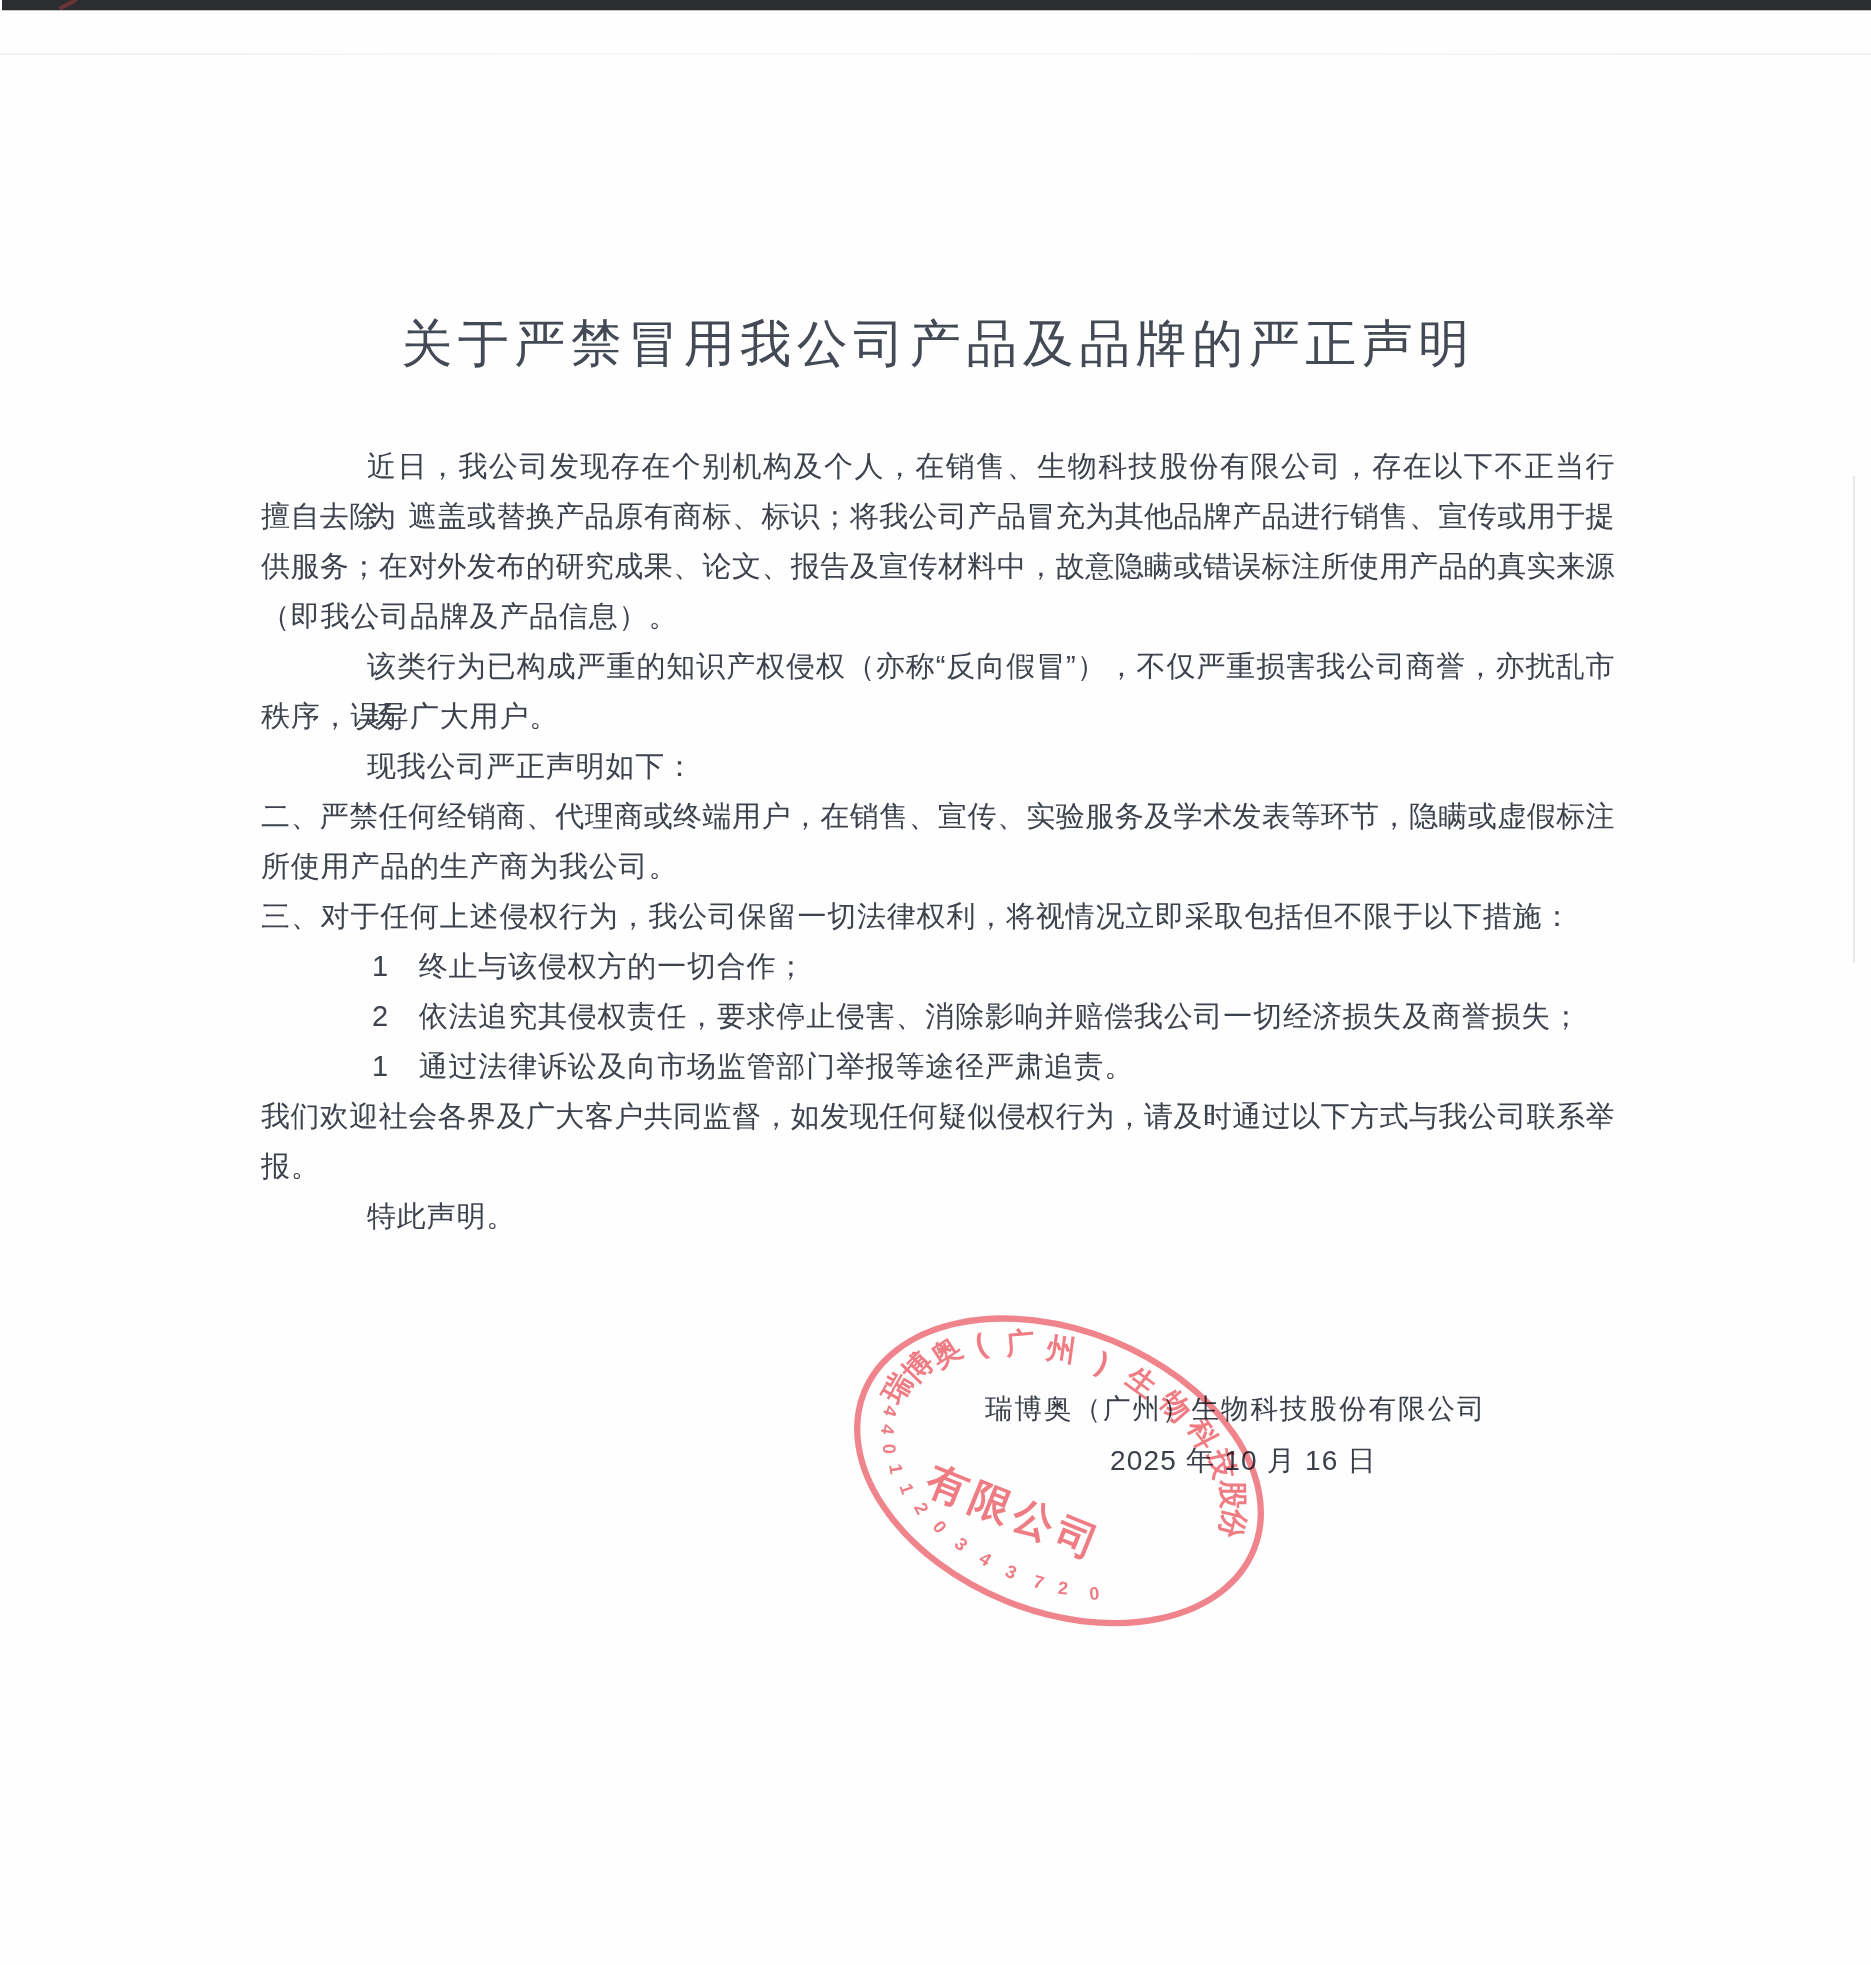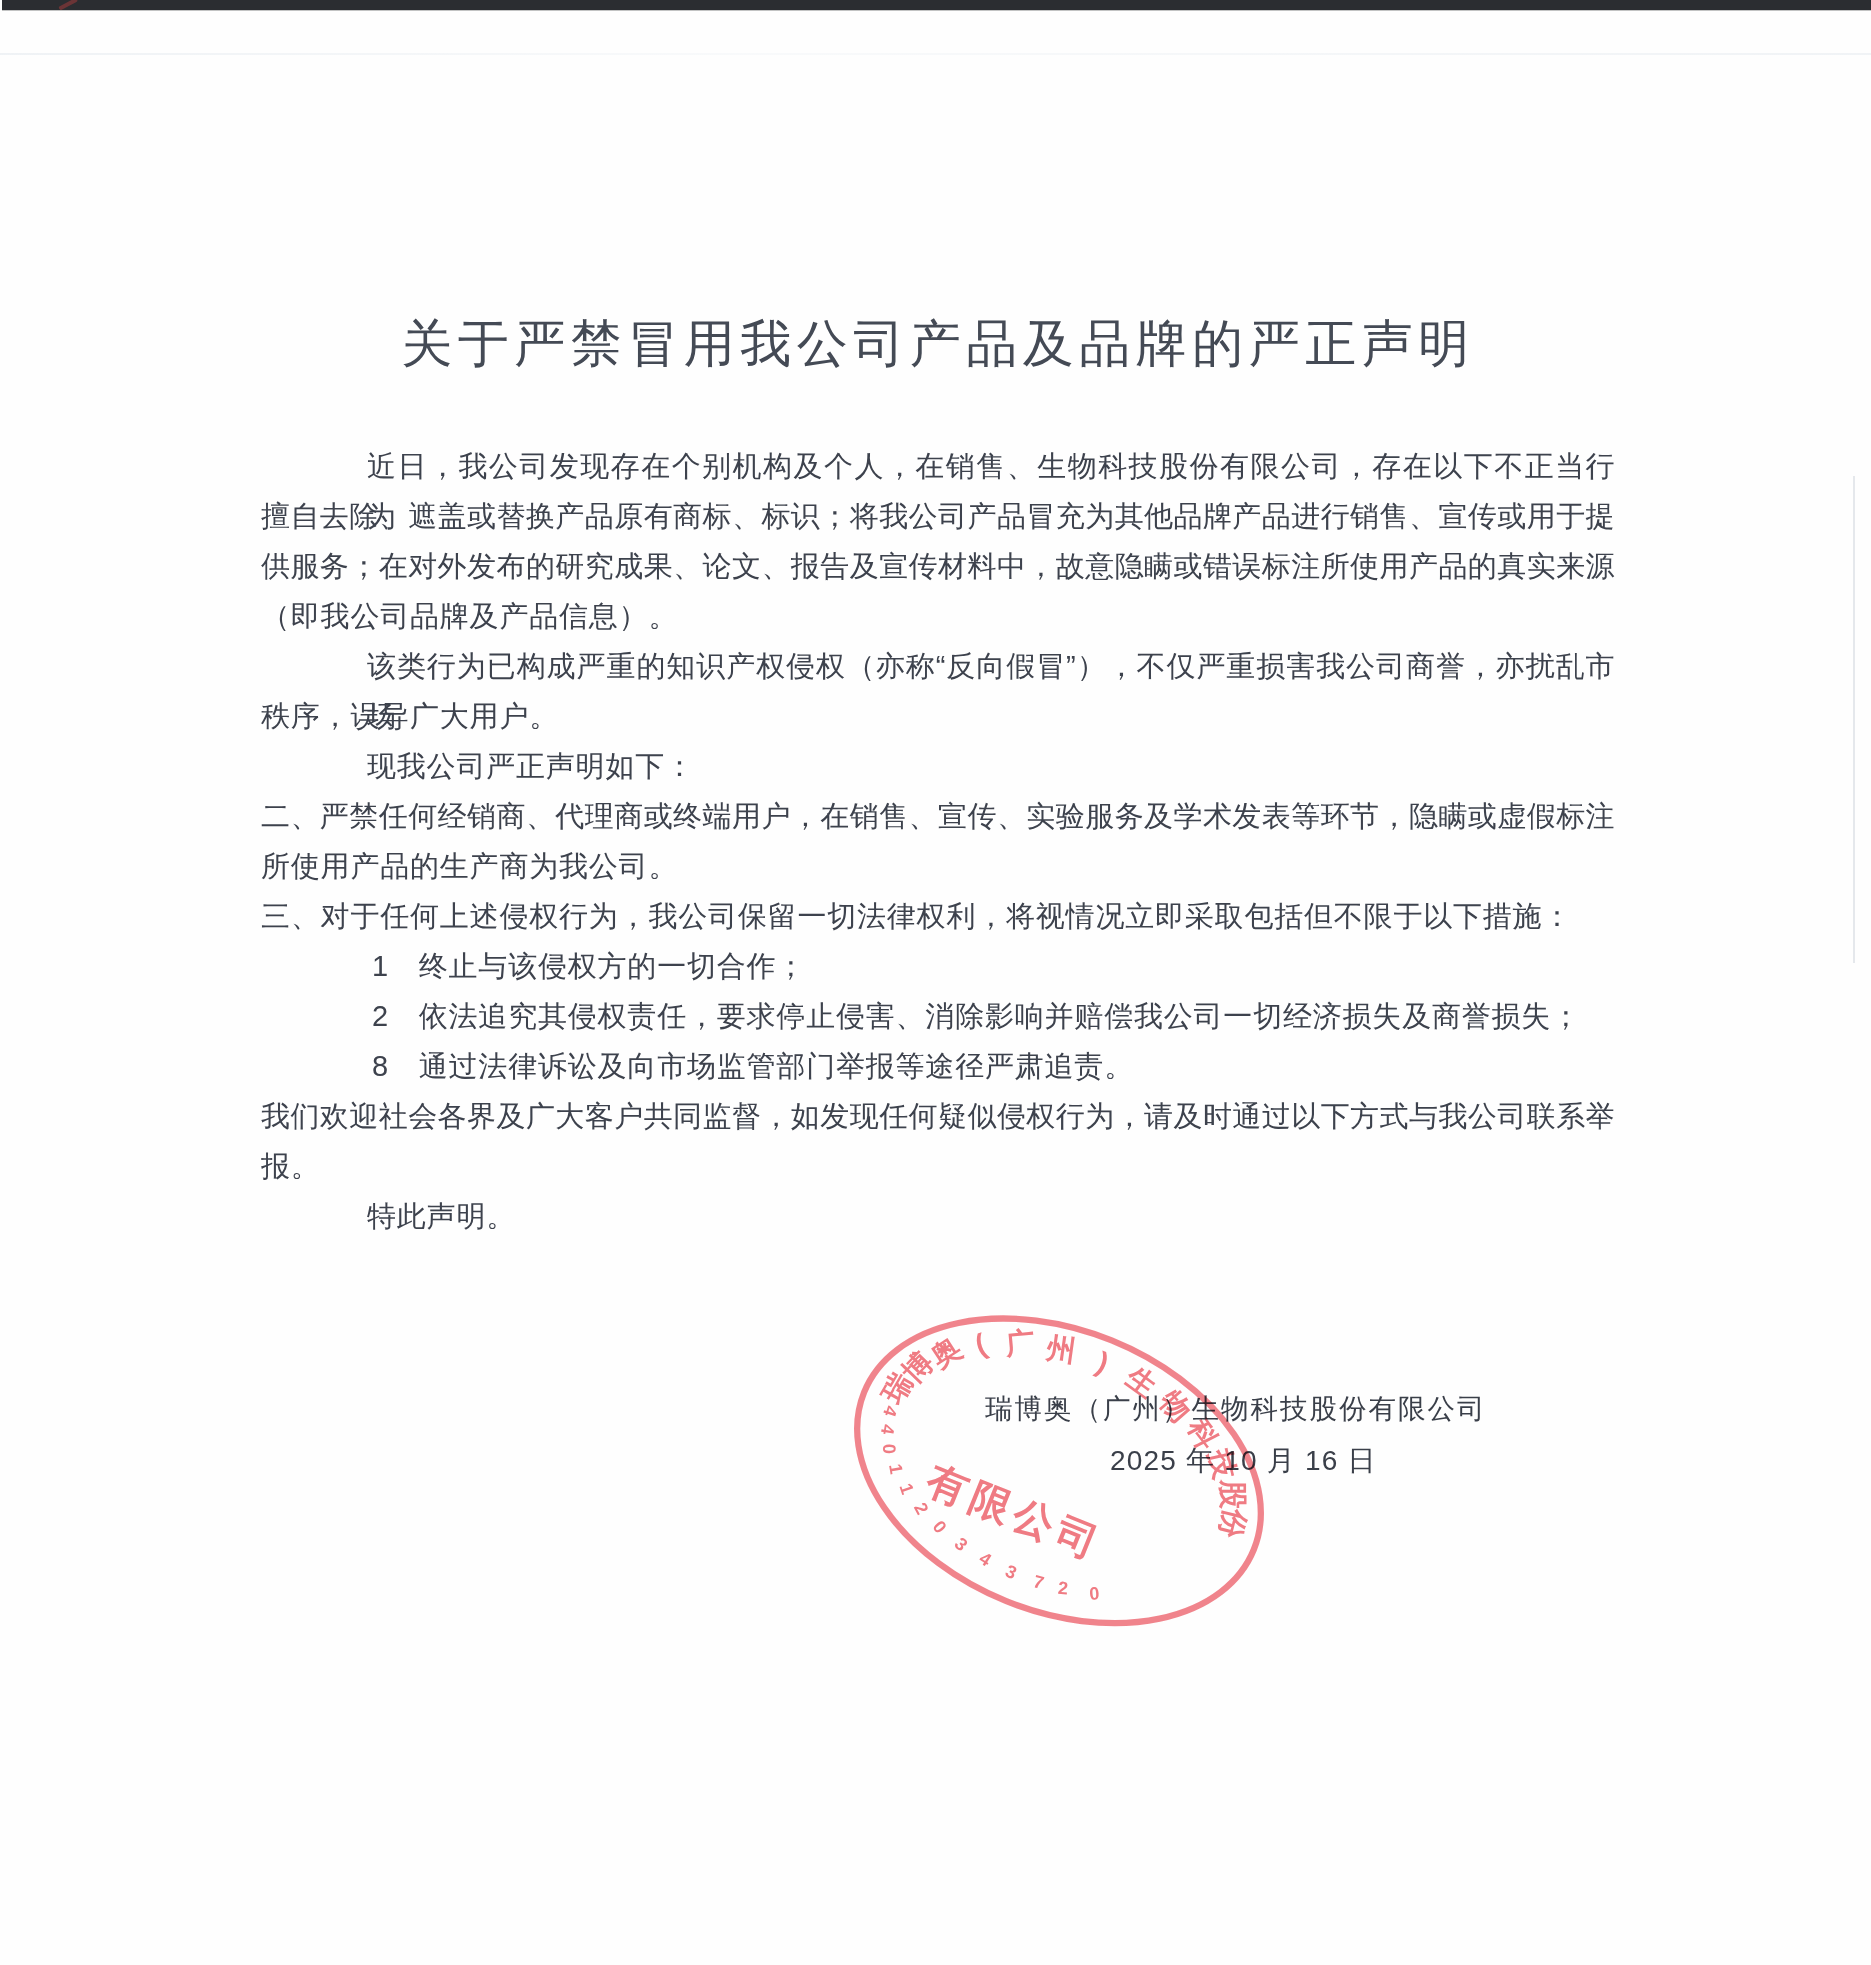--- a/index.html
+++ b/index.html
@@ -101,21 +101,21 @@
       <div class="bline justify">供服务；在对外发布的研究成果、论文、报告及宣传材料中，故意隐瞒或错误标注所使用产品的真实来源</div>
       <div class="bline">（即我公司品牌及产品信息）。</div>
       <div class="bline indent justify">该类行为已构成严重的知识产权侵权（亦称“反向假冒”），不仅严重损害我公司商誉，亦扰乱市场</div>
       <div class="bline">秩序，误导广大用户。</div>
       <div class="bline indent">现我公司严正声明如下：</div>
       <div class="bline justify">二、严禁任何经销商、代理商或终端用户，在销售、宣传、实验服务及学术发表等环节，隐瞒或虚假标注</div>
       <div class="bline">所使用产品的生产商为我公司。</div>
       <div class="bline">三、对于任何上述侵权行为，我公司保留一切法律权利，将视情况立即采取包括但不限于以下措施：</div>
       <div class="bline sub">1　终止与该侵权方的一切合作；</div>
       <div class="bline sub">2　依法追究其侵权责任，要求停止侵害、消除影响并赔偿我公司一切经济损失及商誉损失；</div>
-      <div class="bline sub">8　通过法律诉讼及向市场监管部门举报等途径严肃追责。</div>
+      <div class="bline sub">1　通过法律诉讼及向市场监管部门举报等途径严肃追责。</div>
       <div class="bline justify">我们欢迎社会各界及广大客户共同监督，如发现任何疑似侵权行为，请及时通过以下方式与我公司联系举</div>
       <div class="bline">报。</div>
       <div class="bline indent">特此声明。</div>
     </div>
 
   <div class="sig-company">瑞博奥（广州）生物科技股份有限公司</div>
   <div class="sig-date">2025 年 10 月 16 日</div>
 
   <div class="seal-wrap">
     <svg id="seal-svg" width="436" height="326" viewBox="0 0 1110 830" xmlns="http://www.w3.org/2000/svg">

